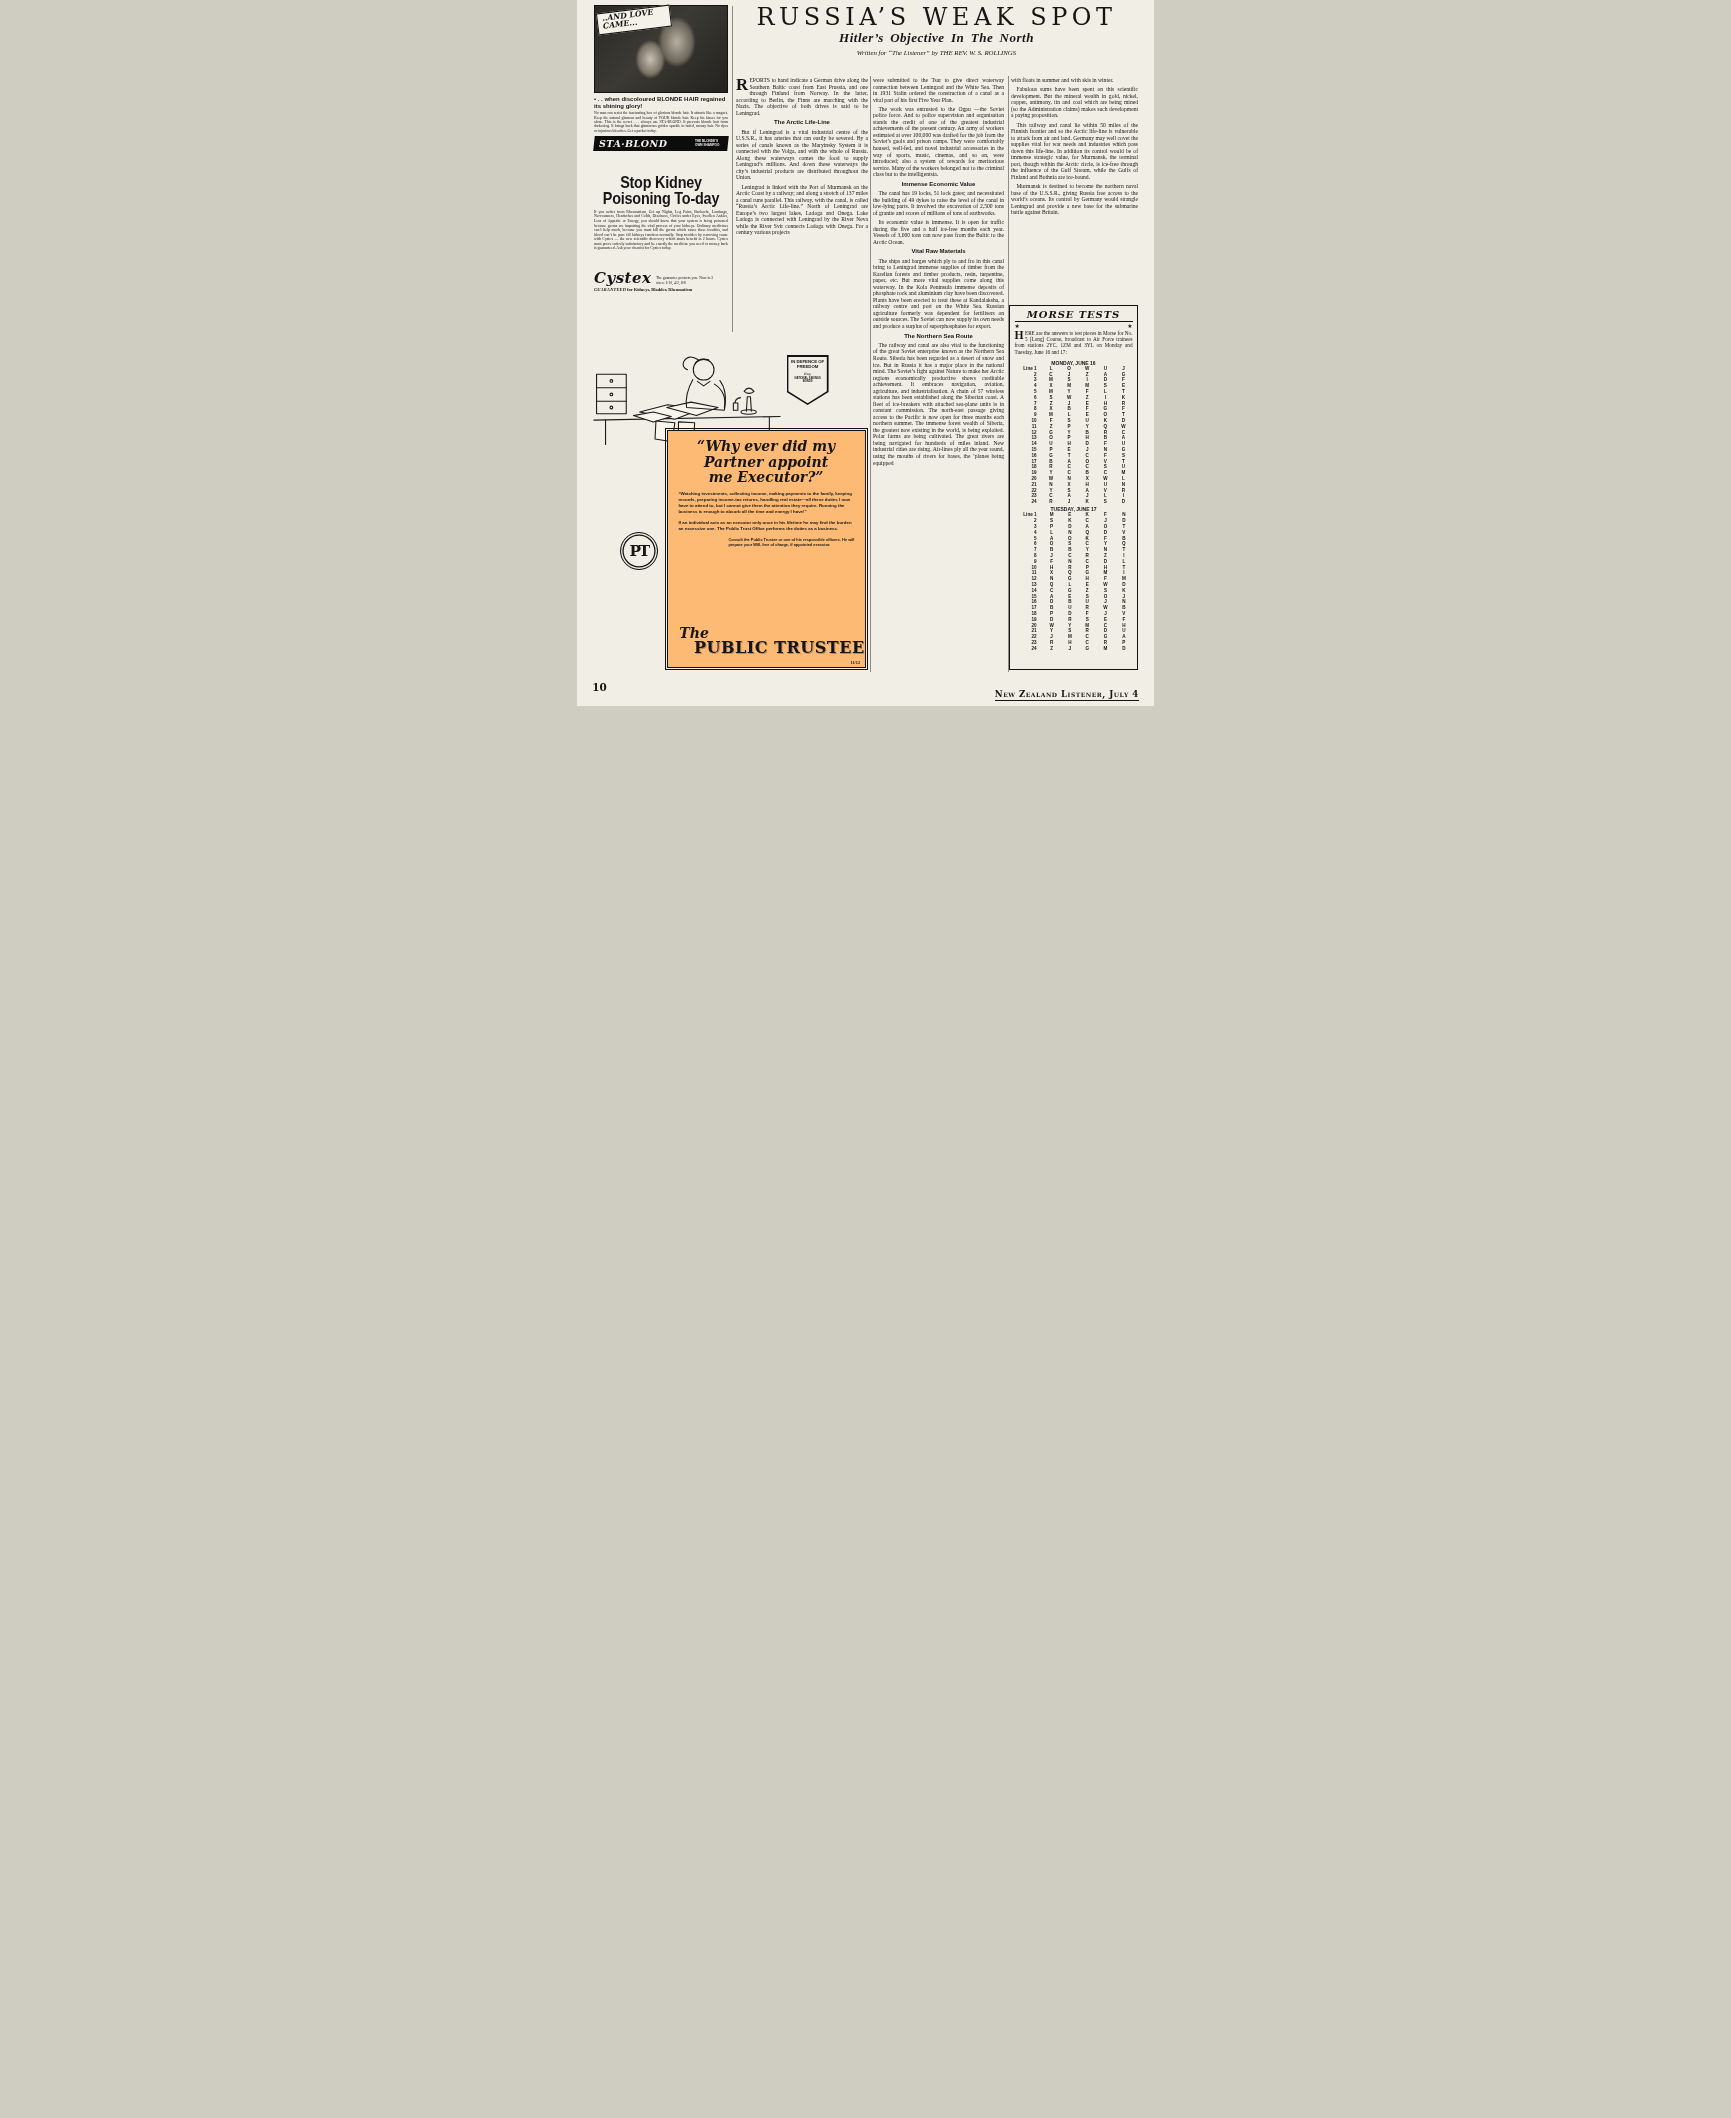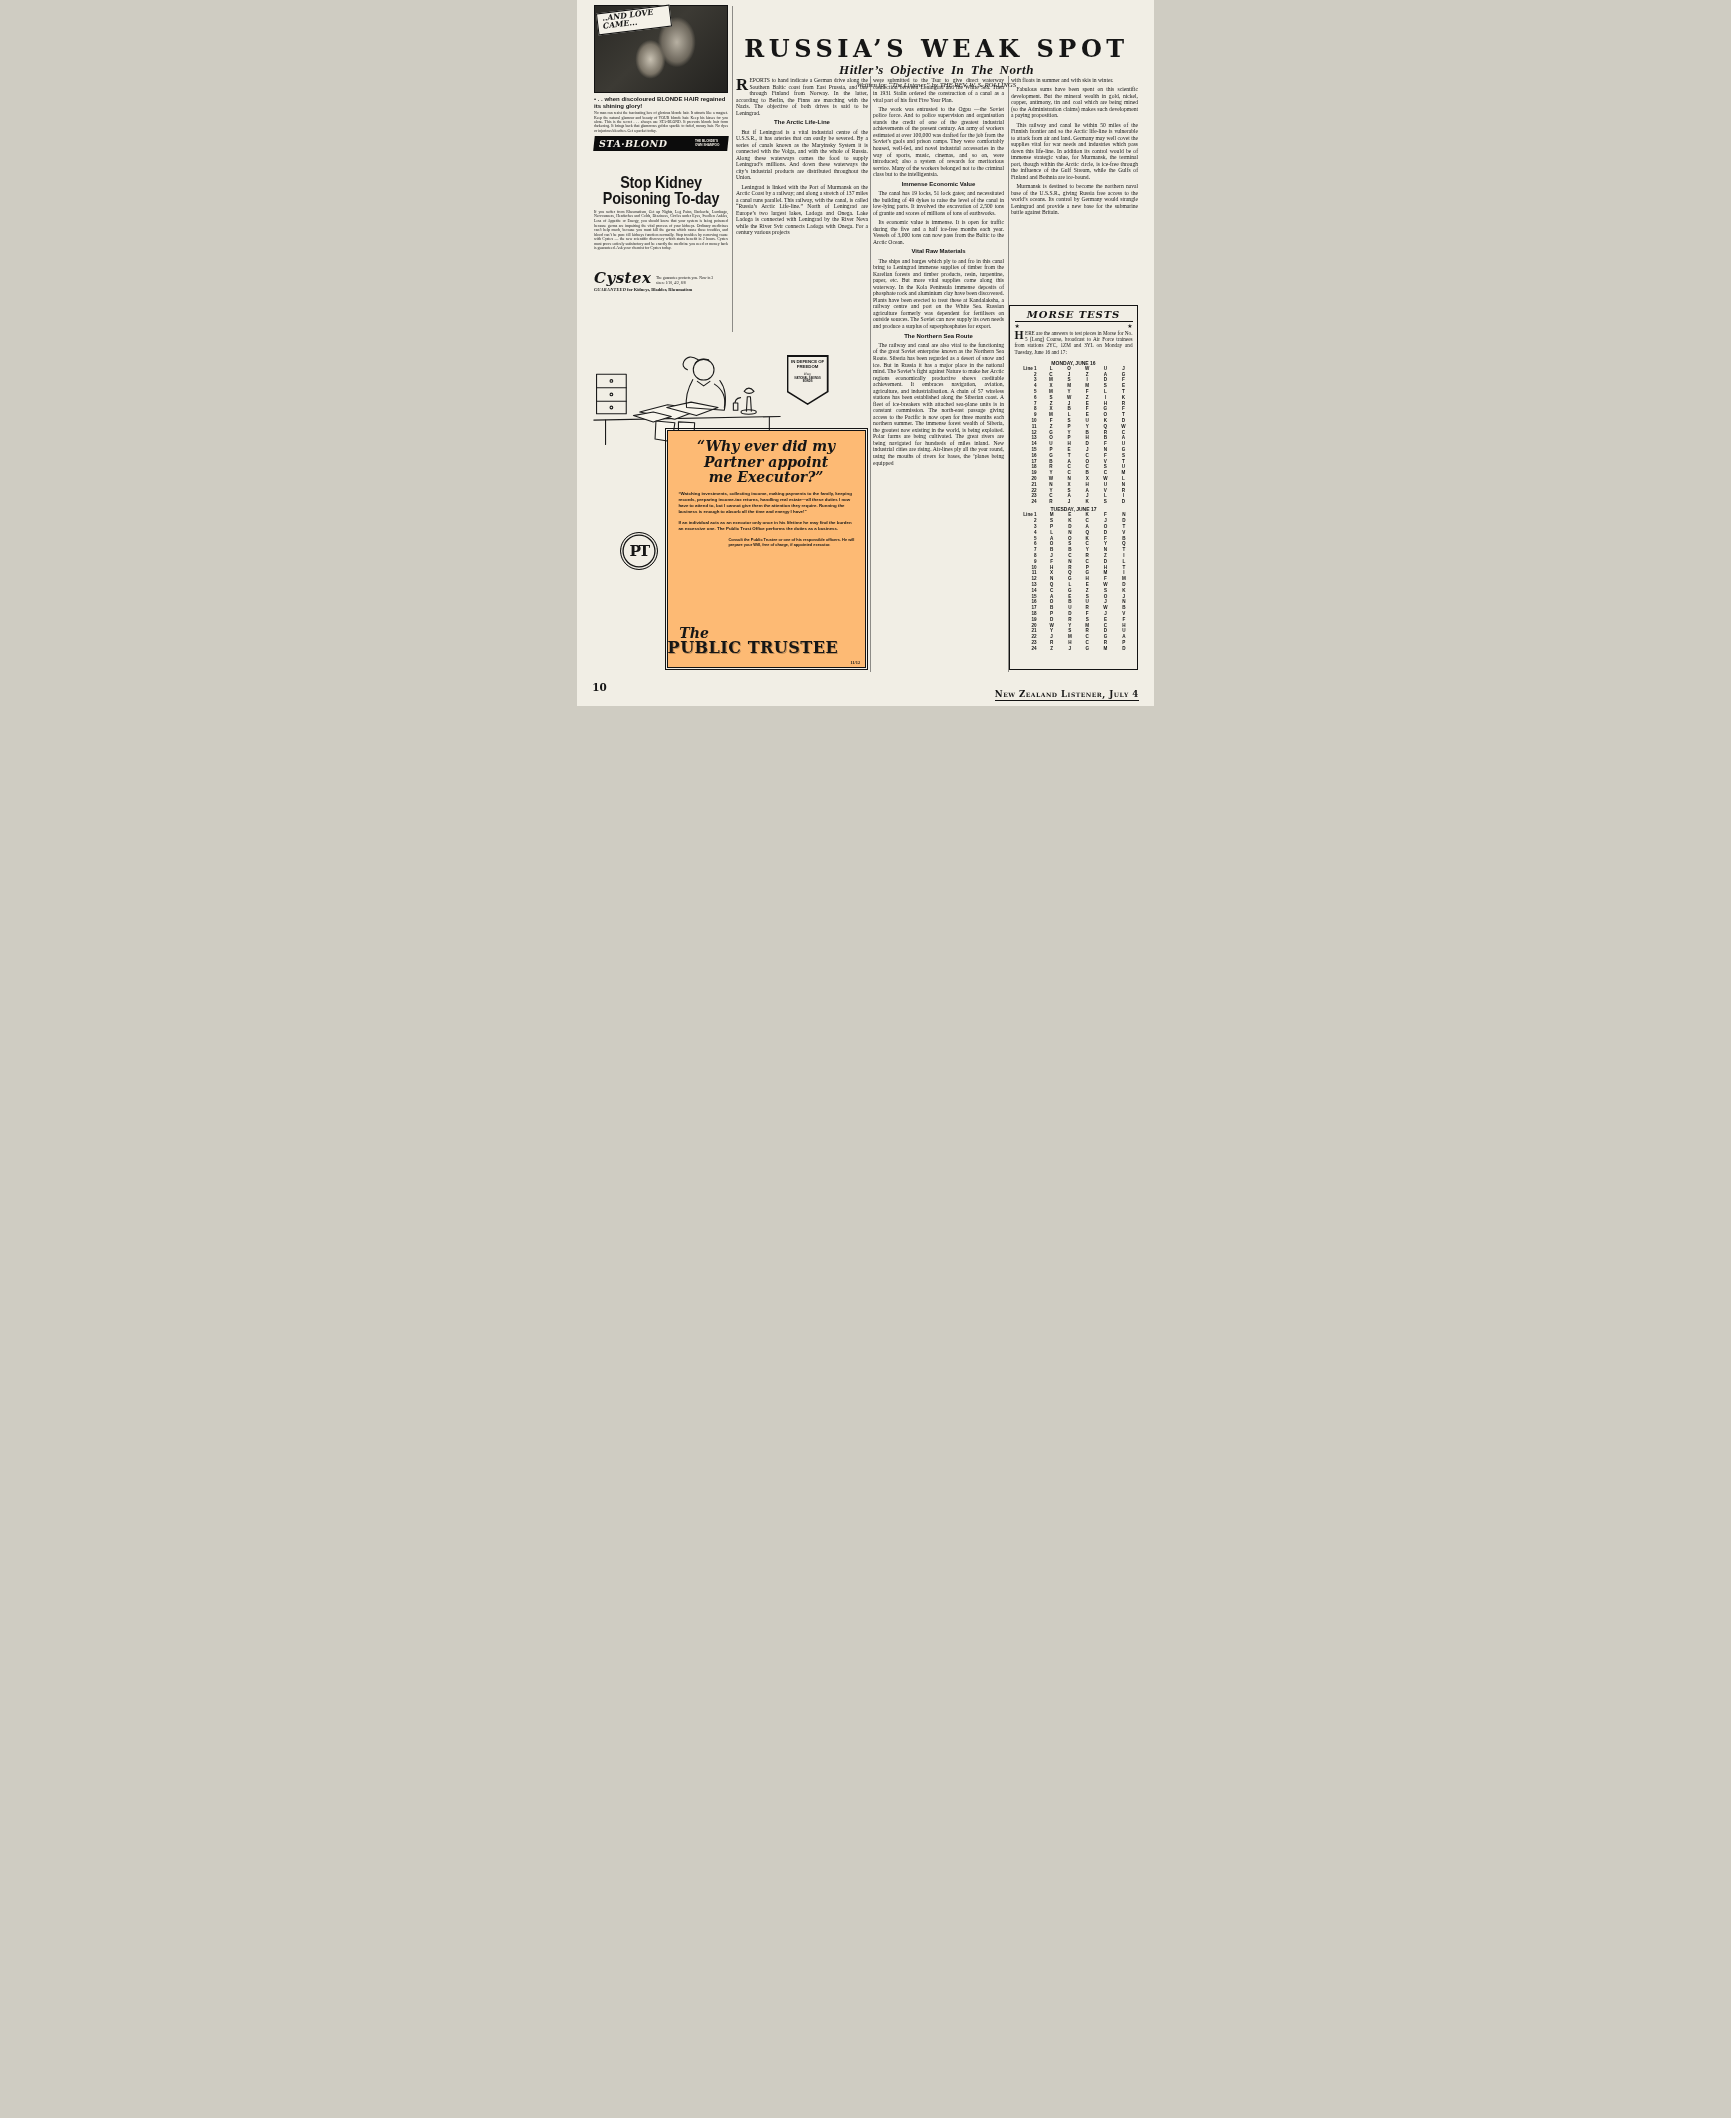--- a/index.html
+++ b/index.html
@@ -8,22 +8,22 @@
     background:#f1eee5; color:#161616;
     font-family:"Liberation Serif","DejaVu Serif",serif;
     overflow:hidden;
   }
   
   .vrule { position:absolute; width:0.5px; background:#3a3a3a; opacity:.55; }
 
   
   .headline { position:absolute; left:157px; top:4.5px; width:405px; text-align:center; }
   .headline .title {
-    font-family:"DejaVu Serif",serif; font-weight:700; font-size:24px;
-    letter-spacing:4.5px; line-height:1; transform:scaleY(1.04); white-space:nowrap;margin-top:32px;
+    font-family:"DejaVu Serif",serif; font-weight:400; font-size:24px;
+    letter-spacing:4.5px; line-height:1; transform:scaleY(1.04); white-space:nowrap;
   }
   .headline .subtitle { font-weight:bold; font-style:italic; font-size:13px; margin-top:1.8px; letter-spacing:0.5px; word-spacing:2.7px; }
   .headline .byline { font-style:italic; font-size:6.8px; margin-top:3.2px; }
 
   
   .col { position:absolute; text-align:justify; font-size:5.6px; line-height:1.17; }
   .col p { margin:0 0 2.7px; text-indent:5.4px; }
   .col p.noindent { text-indent:0; }
   .subhead {
     font-family:"Liberation Sans","DejaVu Sans",sans-serif; font-weight:bold;
@@ -116,21 +116,21 @@
     font-family:"DejaVu Serif",serif; font-weight:bold; font-style:italic;
     font-size:14px; line-height:1.12; text-align:center;
   }
   .trustee-p { font-family:"Liberation Sans",sans-serif; font-weight:bold; font-size:4.4px; line-height:1.32; margin-top:5.4px; text-align:left; }
   .trustee-p3 { font-family:"Liberation Sans",sans-serif; font-weight:bold; font-size:3.9px; line-height:1.3; margin-top:5.4px; width:135px; margin-left:50px; }
   .trustee-the {
     position:absolute; left:11.7px; bottom:26px;
     font-family:"DejaVu Serif",serif; font-style:italic; font-weight:bold; font-size:14px;
   }
   .trustee-name {
-    position:absolute; left:0; right:0; bottom:10px; text-align:left;
+    position:absolute; left:0; right:0; bottom:10px; text-align:right;
     font-family:"DejaVu Serif",serif; font-weight:900; font-size:16px; letter-spacing:0.5px;
     text-shadow:0.9px 0.9px 0 rgba(19,19,19,.28);
   }
   .trustee-code { position:absolute; right:4.5px; bottom:1.8px; font-size:4.3px; font-weight:bold; }
   .pt-monogram {
     position:absolute; left:30px; top:194px; width:36px; height:36px; border-radius:50%;
     border:1.8px solid #131313; box-shadow:inset 0 0 0 1.4px #f1eee5, inset 0 0 0 2.7px #131313;
     display:flex; align-items:center; justify-content:center;
     font-family:"DejaVu Serif",serif; font-weight:900; font-size:15.3px; letter-spacing:-2.3px;
   }

